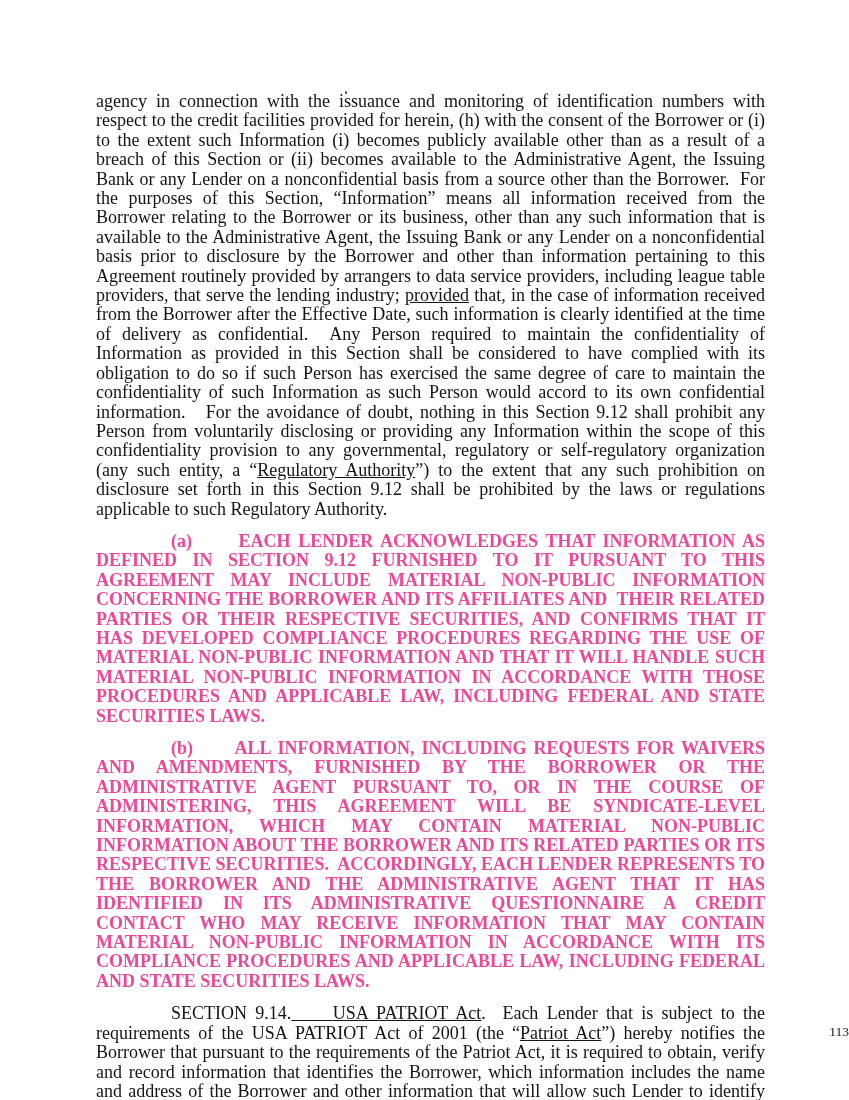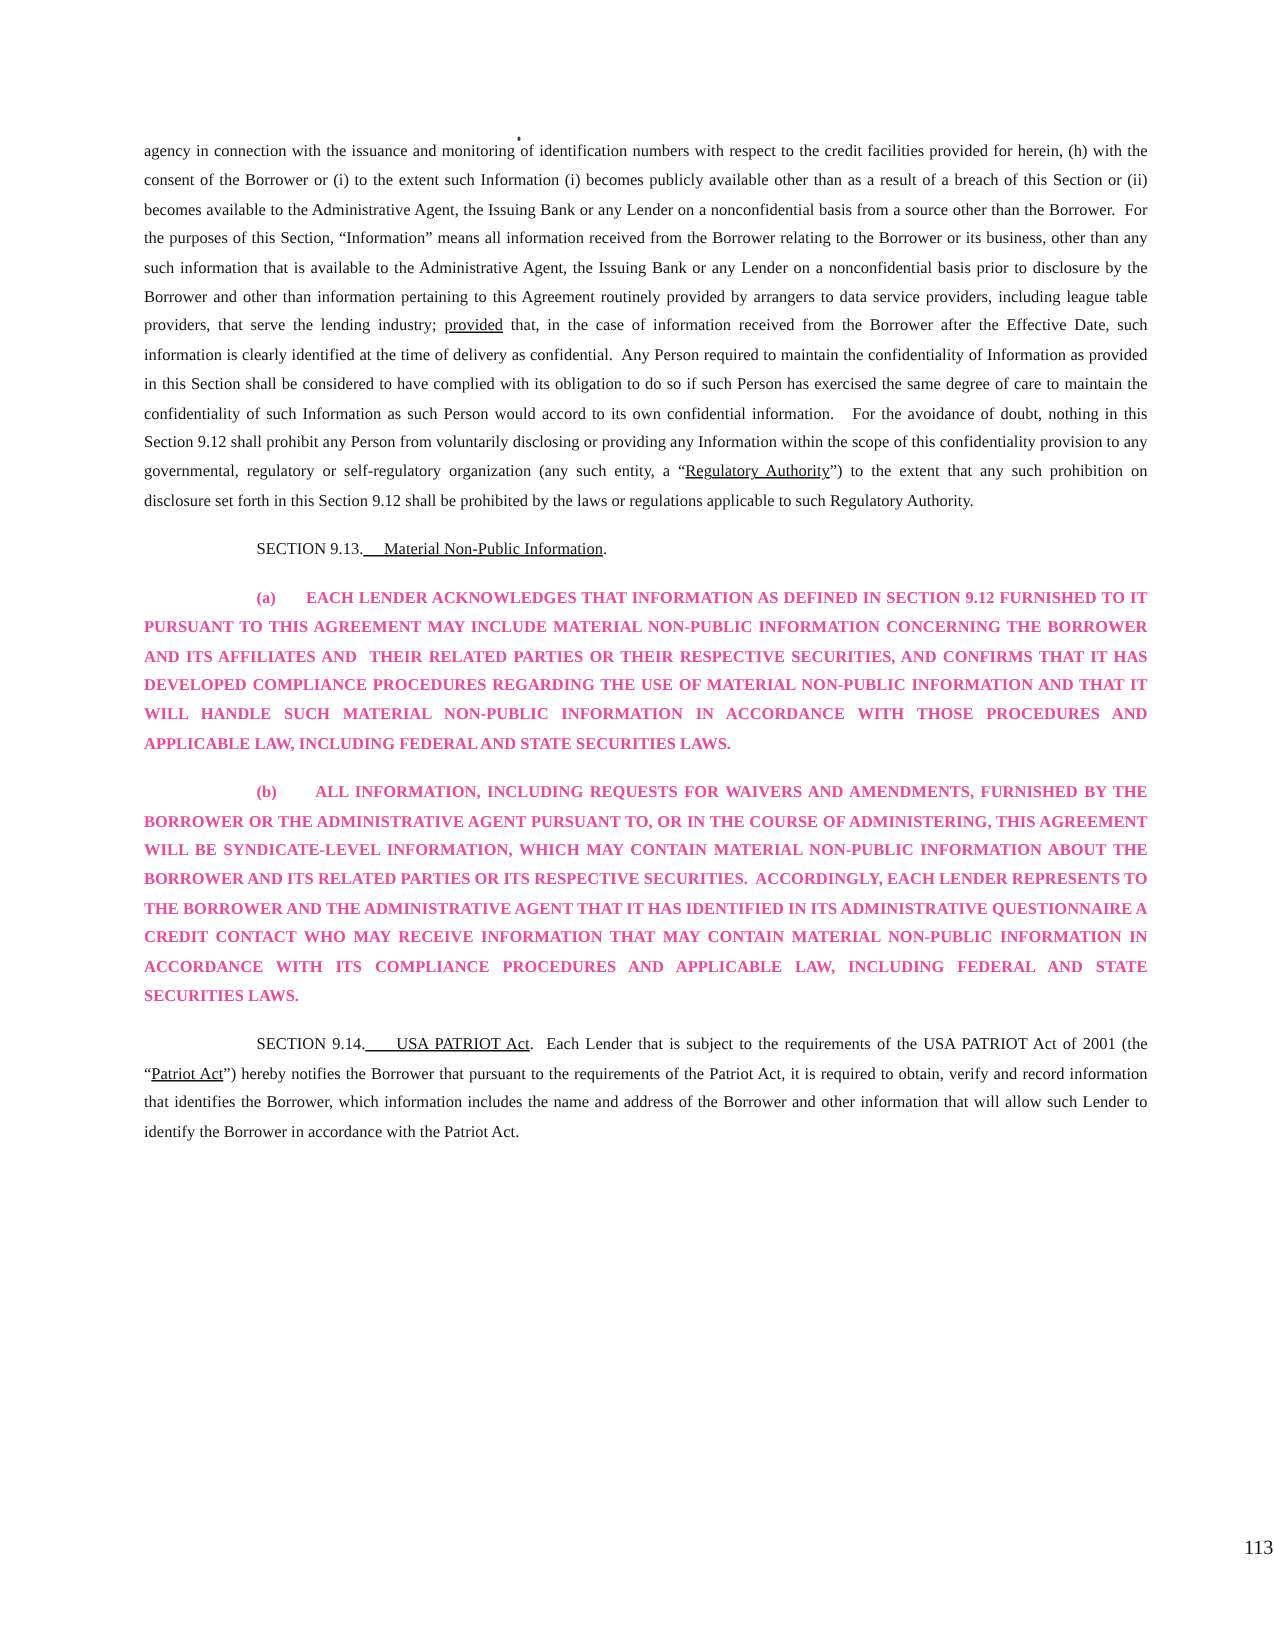--- a/index.html
+++ b/index.html
@@ -17,21 +17,21 @@
     overflow: hidden;
   }
   .content {
     position: absolute;
     left: 96px;
     top: 92px;
     width: 669px;
   }
   .content p {
     margin: 0 0 13px 0;
-    font-size: 11px;
+    font-size: 18px;
     line-height: 19.4px;
     text-align: justify;
   }
   .indent { text-indent: 75px; }
   .bold-para {
     font-weight: 700;
     color: #ec4899;
   }
   .u { text-decoration: underline; }
   .heading-line { text-align: left; }
@@ -58,21 +58,20 @@
 <body>
 
 <div class="page">
 
   <span class="stray-dot"></span>
 
   <div class="content">
 
     <p><span>agency in connection with the issuance and monitoring of identification numbers with respect to the credit facilities provided for herein, (h) with the consent of the Borrower or (i) to the extent such Information (i) becomes publicly available other than as a result of a breach of this Section or (ii) becomes available to the Administrative Agent, the Issuing Bank or any Lender on a nonconfidential basis from a source other than the Borrower.&nbsp; For the purposes of this Section, “Information” means all information received from the Borrower relating to the Borrower or its business, other than any such information that is available to the Administrative Agent, the Issuing Bank or any Lender on a nonconfidential basis prior to disclosure by the Borrower and other than information pertaining to this Agreement routinely provided by arrangers to data service providers, including league table providers, that serve the lending industry; </span><span class="u">provided</span><span> that, in the case of information received from the Borrower after the Effective Date, such information is clearly identified at the time of delivery as confidential.&nbsp; Any Person required to maintain the confidentiality of Information as provided in this Section shall be considered to have complied with its obligation to do so if such Person has exercised the same degree of care to maintain the confidentiality of such Information as such Person would accord to its own confidential information.&nbsp;&nbsp; For the avoidance of doubt, nothing in this Section 9.12 shall prohibit any Person from voluntarily disclosing or providing any Information within the scope of this confidentiality provision to any governmental, regulatory or self-regulatory organization (any such entity, a “</span><span class="u">Regulatory Authority</span><span>”) to the extent that any such prohibition on disclosure set forth in this Section 9.12 shall be prohibited by the laws or regulations applicable to such Regulatory Authority.</span></p>
 
-    <p class="indent heading-line"><span>SECTION 9.13.</span><span class="u"><span>&nbsp;&nbsp;&nbsp;&nbsp;&nbsp;</span><span>Material Non-Public Information</span></span><span>.</span></p>
 
     <p class="indent bold-para"><span>(a)</span><span>&nbsp;&nbsp;&nbsp;&nbsp;&nbsp;&nbsp;</span><span>EACH LENDER ACKNOWLEDGES THAT INFORMATION AS DEFINED IN SECTION 9.12 FURNISHED TO IT PURSUANT TO THIS AGREEMENT MAY INCLUDE MATERIAL NON-PUBLIC INFORMATION CONCERNING THE BORROWER AND ITS AFFILIATES AND&nbsp; THEIR RELATED PARTIES OR THEIR RESPECTIVE SECURITIES, AND CONFIRMS THAT IT HAS DEVELOPED COMPLIANCE PROCEDURES REGARDING THE USE OF MATERIAL NON-PUBLIC INFORMATION AND THAT IT WILL HANDLE SUCH MATERIAL NON-PUBLIC INFORMATION IN ACCORDANCE WITH THOSE PROCEDURES AND APPLICABLE LAW, INCLUDING FEDERAL AND STATE SECURITIES LAWS.</span></p>
 
     <p class="indent bold-para"><span>(b)</span><span>&nbsp;&nbsp;&nbsp;&nbsp;&nbsp;&nbsp;</span><span>ALL INFORMATION, INCLUDING REQUESTS FOR WAIVERS AND AMENDMENTS, FURNISHED BY THE BORROWER OR THE ADMINISTRATIVE AGENT PURSUANT TO, OR IN THE COURSE OF ADMINISTERING, THIS AGREEMENT WILL BE SYNDICATE-LEVEL INFORMATION, WHICH MAY CONTAIN MATERIAL NON-PUBLIC INFORMATION ABOUT THE BORROWER AND ITS RELATED PARTIES OR ITS RESPECTIVE SECURITIES.&nbsp; ACCORDINGLY, EACH LENDER REPRESENTS TO THE BORROWER AND THE ADMINISTRATIVE AGENT THAT IT HAS IDENTIFIED IN ITS ADMINISTRATIVE QUESTIONNAIRE A CREDIT CONTACT WHO MAY RECEIVE INFORMATION THAT MAY CONTAIN MATERIAL NON-PUBLIC INFORMATION IN ACCORDANCE WITH ITS COMPLIANCE PROCEDURES AND APPLICABLE LAW, INCLUDING FEDERAL AND STATE SECURITIES LAWS.</span></p>
 
     <p class="indent"><span>SECTION 9.14.</span><span class="u"><span>&nbsp;&nbsp;&nbsp;&nbsp;&nbsp;</span><span>USA PATRIOT Act</span></span><span>.&nbsp; Each Lender that is subject to the requirements of the USA PATRIOT Act of 2001 (the “</span><span class="u">Patriot Act</span><span>”) hereby notifies the Borrower that pursuant to the requirements of the Patriot Act, it is required to obtain, verify and record information that identifies the Borrower, which information includes the name and address of the Borrower and other information that will allow such Lender to identify the Borrower in accordance with the Patriot Act.</span></p>
 
   </div>
 
   <div class="page-number">113</div>

